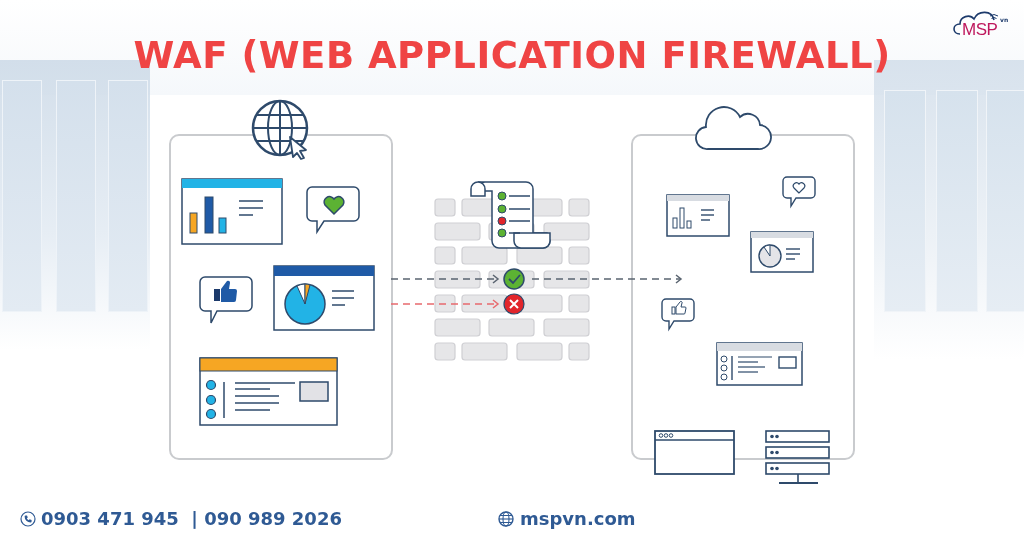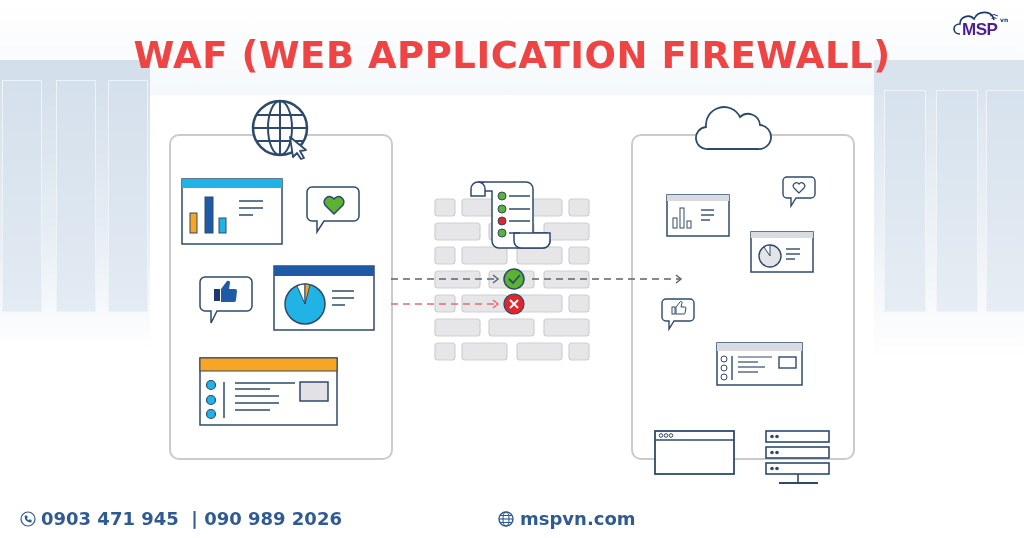--- a/index.html
+++ b/index.html
@@ -4,21 +4,21 @@
 <style>
   html,body{margin:0;padding:0;}
   body{width:1024px;height:538px;position:relative;overflow:hidden;background:#ffffff;font-family:"DejaVu Sans",sans-serif;}
   .bg-left{position:absolute;left:0;top:60px;width:150px;height:290px;background:linear-gradient(180deg,rgba(206,219,232,0.9) 0%,rgba(220,230,240,0.7) 60%,rgba(255,255,255,0) 100%);}
   .bg-left .rack{position:absolute;top:20px;width:38px;height:230px;background:linear-gradient(180deg,#d4e0ec,#e3ebf3);border:1px solid #eef3f8;}
   .bg-right{position:absolute;right:0;top:60px;width:150px;height:300px;background:linear-gradient(180deg,rgba(210,222,234,0.85) 0%,rgba(225,233,241,0.6) 60%,rgba(255,255,255,0) 100%);}
   .bg-right .rack{position:absolute;top:30px;width:40px;height:220px;background:linear-gradient(180deg,#d6e2ed,#e6edf4);border:1px solid #f0f4f8;}
   .bg-top{position:absolute;left:0;top:0;width:1024px;height:95px;background:linear-gradient(180deg,#ffffff 0%,#f5f8fb 100%);}
   .title{position:absolute;left:0;top:34px;width:1024px;text-align:center;font-family:"DejaVu Sans",sans-serif;font-weight:bold;font-size:37px;letter-spacing:0.5px;color:#ef4444;}
   .logo{position:absolute;right:14px;top:6px;width:60px;height:40px;}
-  .logo-text{position:absolute;left:12px;top:14px;font-family:"Liberation Sans",sans-serif;font-weight:bold;font-size:17px;color:#4c1d95;letter-spacing:-0.5px;}
+  .logo-text{position:absolute;left:12px;top:14px;font-family:"Liberation Sans",sans-serif;font-weight:normal;font-size:17px;color:#be185d;letter-spacing:-0.5px;}
   .logo-sup{position:absolute;left:50px;top:10px;font-size:6px;font-weight:bold;color:#1c3a6b;}
   .panel{position:absolute;border:2px solid #c9cbce;border-radius:10px;background:#ffffff;}
   .diagram{position:absolute;left:0;top:0;}
   .footer{position:absolute;left:0;top:498px;width:908px;height:40px;}
   .f-item{position:absolute;top:10px;display:flex;align-items:center;font-family:"DejaVu Sans",sans-serif;font-weight:bold;font-size:18px;color:#2f5a94;}
   .f-item svg{margin-right:5px;}
 </style>
 </head>
 <body>
 

